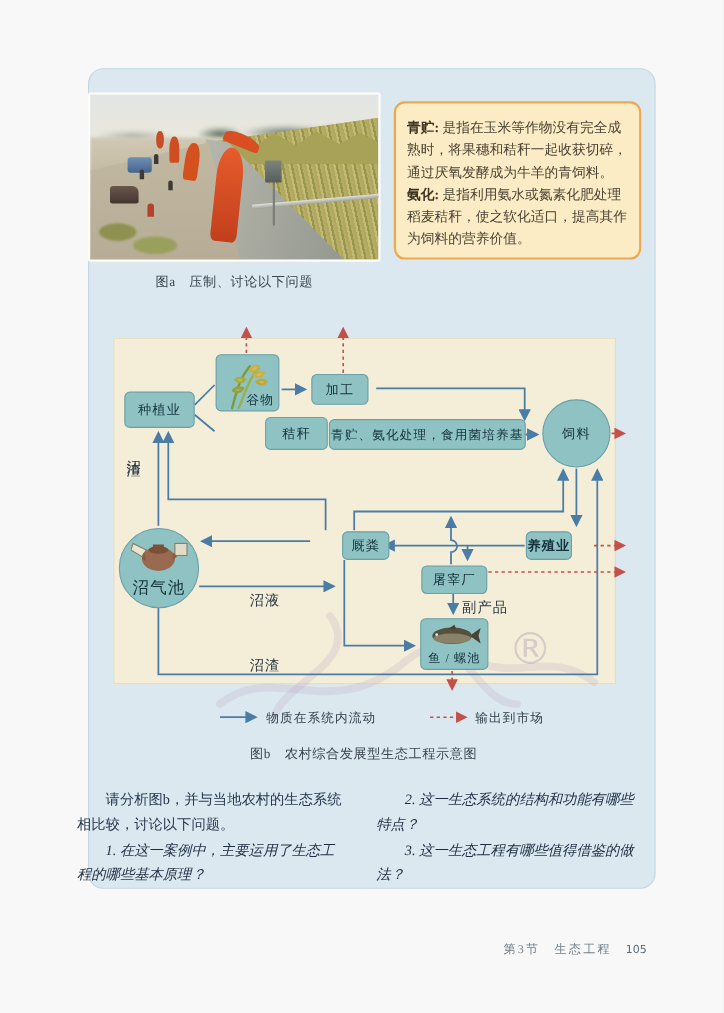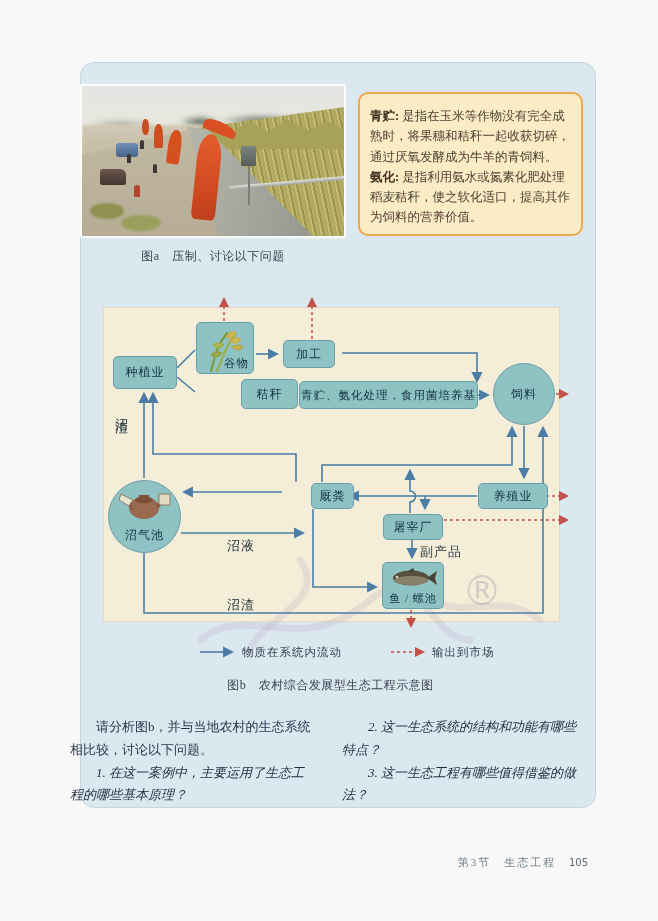--- a/index.html
+++ b/index.html
@@ -183,21 +183,21 @@
   </div>
 
   <div class="node" style="left:299px;top:381px;width:179px;height:28px;font-size:11.5px;">
     <span>青贮、氨化处理，食用菌培养基</span>
   </div>
 
   <div class="node circle" style="left:493px;top:363px;width:62px;height:62px;">
     <span>饲料</span>
   </div>
 
-  <div class="node" style="left:478px;top:483px;width:70px;height:26px;">
+  <div class="node" style="left:478px;top:483px;width:42px;height:26px;font-weight:bold;">
     <span>养殖业</span>
   </div>
 
   <div class="node" style="left:283px;top:483px;width:43px;height:26px;margin-left:28px;">
     <span>厩粪</span>
   </div>
 
   <div class="node" style="left:383px;top:514px;width:60px;height:26px;">
     <span>屠宰厂</span>
   </div>
@@ -216,21 +216,21 @@
   <div class="node circle" style="left:108px;top:480px;width:73px;height:73px;flex-direction:column;justify-content:flex-end;padding-bottom:8px;">
     <svg width="52" height="32" viewBox="0 0 52 32" style="position:absolute;top:7px;left:10px;">
       <path d="M2,6 L14,12 L10,18 L0,12 Z" fill="#e8e4d2" stroke="#8a7a64" stroke-width="1"></path>
       <rect x="40" y="6" width="11" height="11" fill="#e2dcc6" stroke="#8a7a64" stroke-width="1"></rect>
       <ellipse cx="25" cy="20" rx="15" ry="11" fill="#9a6a50"></ellipse>
       <ellipse cx="25" cy="12" rx="9" ry="3.5" fill="#7c4f38"></ellipse>
       <rect x="20" y="7" width="10" height="3" fill="#7c4f38"></rect>
       <path d="M12,14 L10,20 L14,22 Z" fill="#8a5a42"></path>
       <path d="M38,14 L42,18 L38,21 Z" fill="#8a5a42"></path>
     </svg>
-    <span style="font-size:12px;">沼气池</span>
+    <span style="font-size:15px;">沼气池</span>
   </div>
 
   <span class="elabel vtext" style="left:112px;top:408px;">沼渣</span>
   <span class="elabel" style="left:227px;top:537px;">沼液</span>
   <span class="elabel" style="left:420px;top:543px;">副产品</span>
   <span class="elabel" style="left:227px;top:596px;">沼渣</span>
 
   <span id="legend-solid-label" style="left:242px;top:645px;">物质在系统内流动</span>
   <span id="legend-dashed-label" style="left:432px;top:645px;">输出到市场</span>
 

